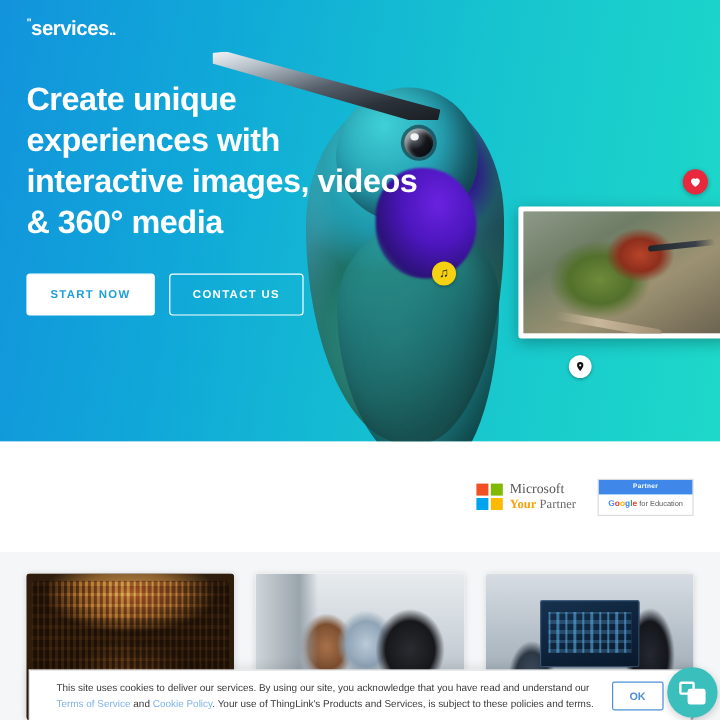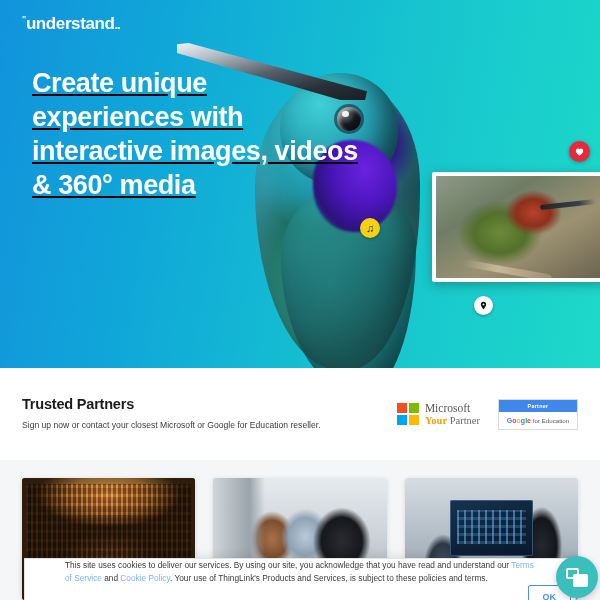--- a/index.html
+++ b/index.html
@@ -84,21 +84,21 @@
   .logo .dots { font-size: 13px; letter-spacing: -1px; }
   .navlinks { margin-left: auto; margin-right: 18px; display: flex; align-items: center; gap: 24px; }
   .navlink {
     color: #ffffff; font-size: 8.5px; font-weight: 700; letter-spacing: 0.9px;
     white-space: nowrap; display: flex; align-items: center; gap: 5px; cursor: pointer;
   }
   .chev { width: 0; height: 0; border-left: 3.5px solid transparent;
           border-right: 3.5px solid transparent; border-top: 4px solid #ffffff; }
 
   
-  .hero-copy { position: absolute; left: 32px; top: 66px; z-index: 5; width: 330px; text-decoration: underline; }
+  .hero-copy { position: absolute; left: 22px; top: 66px; z-index: 5; width: 330px; }
   .headline {
     color: #ffffff; font-size: 27px; line-height: 34px; font-weight: 700;
     letter-spacing: -0.4px;
   }
   .cta-row { margin-top: 26px; display: flex; gap: 12px; }
   .btn {
     font-size: 9.5px; font-weight: 700; letter-spacing: 1.1px;
     padding: 11px 19px; border-radius: 3px; cursor: pointer; white-space: nowrap;
   }
   .btn-primary { background: #ffffff; color: #1e9fd8; border: 1px solid #ffffff; }
@@ -226,21 +226,21 @@
     background:
       repeating-linear-gradient(90deg, rgba(90,180,240,.55) 0 2px, rgba(0,0,0,0) 2px 7px),
       repeating-linear-gradient(0deg, rgba(120,200,250,.22) 0 3px, rgba(0,0,0,0) 3px 8px);
   }
 
   
   .cookie {
     position: absolute; left: 24px; bottom: 0; width: 552px; height: 42px;
     background: #ffffff; border: 1px solid #e2e4e7; border-bottom: none;
     box-shadow: 0 -2px 9px rgba(0,0,0,0.1);
-    display: flex; align-items: center; padding: 0 4px; z-index: 20; flex-direction: column;
+    display: flex; align-items: center; padding: 0 22px; z-index: 20;
   }
   .cookie-txt { font-size: 8.3px; line-height: 13px; color: #3a3a3a; max-width: 470px; }
   .cookie-txt a { color: #7fb3e8; text-decoration: none; cursor: pointer; }
   .cookie-ok {
     margin-left: auto; border: 1px solid #4f8fd6; color: #4f8fd6; background: #fff;
     font-size: 9px; font-weight: 700; padding: 6px 14px; border-radius: 2px; cursor: pointer;
   }
   .chat {
     position: absolute; right: 2px; bottom: 2px; width: 42px; height: 42px;
     border-radius: 50%; background: #3bbfbd; z-index: 30; cursor: pointer;
@@ -263,26 +263,30 @@
       <div class="bird-body"></div>
       <div class="bird-wing"></div>
       <div class="bird-head"></div>
       <div class="bird-throat"></div>
       <div class="bird-beak"></div>
       <div class="bird-eye"></div>
     </div>
 
     <div class="nav">
       <div class="logo">
-        <span class="tick">"</span><span>understand</span><span class="dots">..</span>
+        <span class="tick">"</span><span>services</span><span class="dots">..</span>
       </div>
     </div>
 
     <div class="hero-copy">
       <div class="headline">Create unique experiences with interactive images, videos &amp; 360° media</div>
+      <div class="cta-row">
+        <div class="btn btn-primary">START NOW</div>
+        <div class="btn btn-ghost">CONTACT US</div>
+      </div>
     </div>
 
     <div class="tag-music">♫</div>
 
     <div class="popup">
       <div class="popup-img"></div>
     </div>
 
     <div class="badge-heart">
       <svg viewBox="0 0 24 24" fill="#ffffff" aria-hidden="true">
@@ -291,24 +295,20 @@
     </div>
 
     <div class="tag-pin">
       <svg viewBox="0 0 24 24" fill="#111111" aria-hidden="true">
           <path d="M12 2a7 7 0 0 0-7 7c0 5 7 13 7 13s7-8 7-13a7 7 0 0 0-7-7zm0 9.5A2.5 2.5 0 1 1 12 6.5a2.5 2.5 0 0 1 0 5z"></path>
         </svg>
     </div>
   </div>
 
   <div class="partners">
-    <div class="partners-left">
-      <div class="partners-title">Trusted Partners</div>
-      <div class="partners-sub">Sign up now or contact your closest Microsoft or Google for Education reseller.</div>
-    </div>
     <div class="partners-right">
 
       <div class="ms-badge">
         <div class="ms-grid">
           <i style="background:#f25022"></i>
             <i style="background:#7fba00"></i>
           <i style="background:#00a4ef"></i>
             <i style="background:#ffb900"></i>
         </div>
         <div class="ms-txt">

